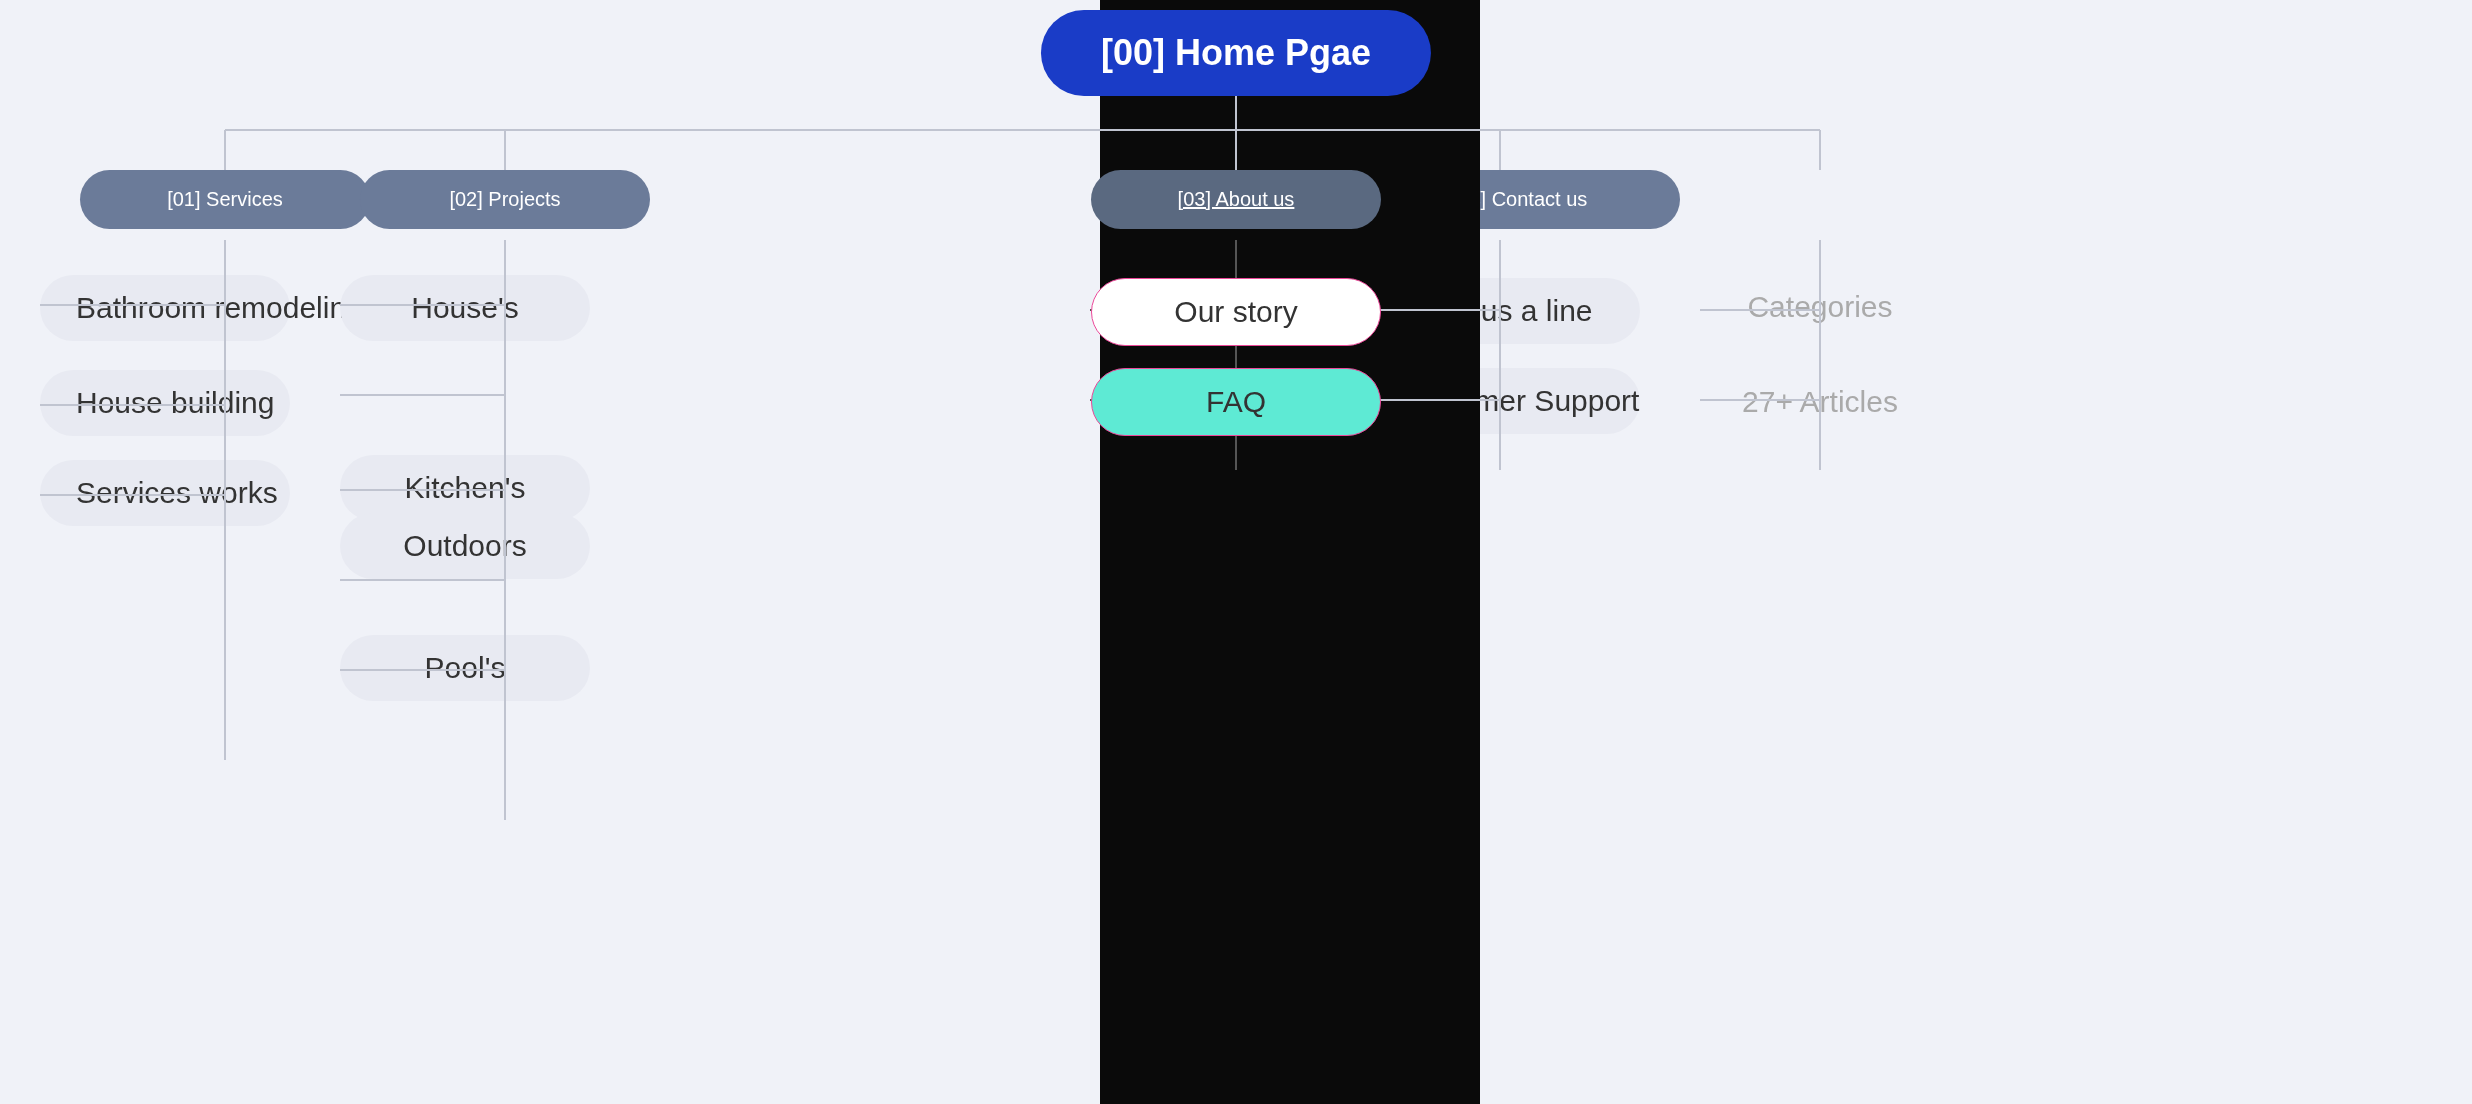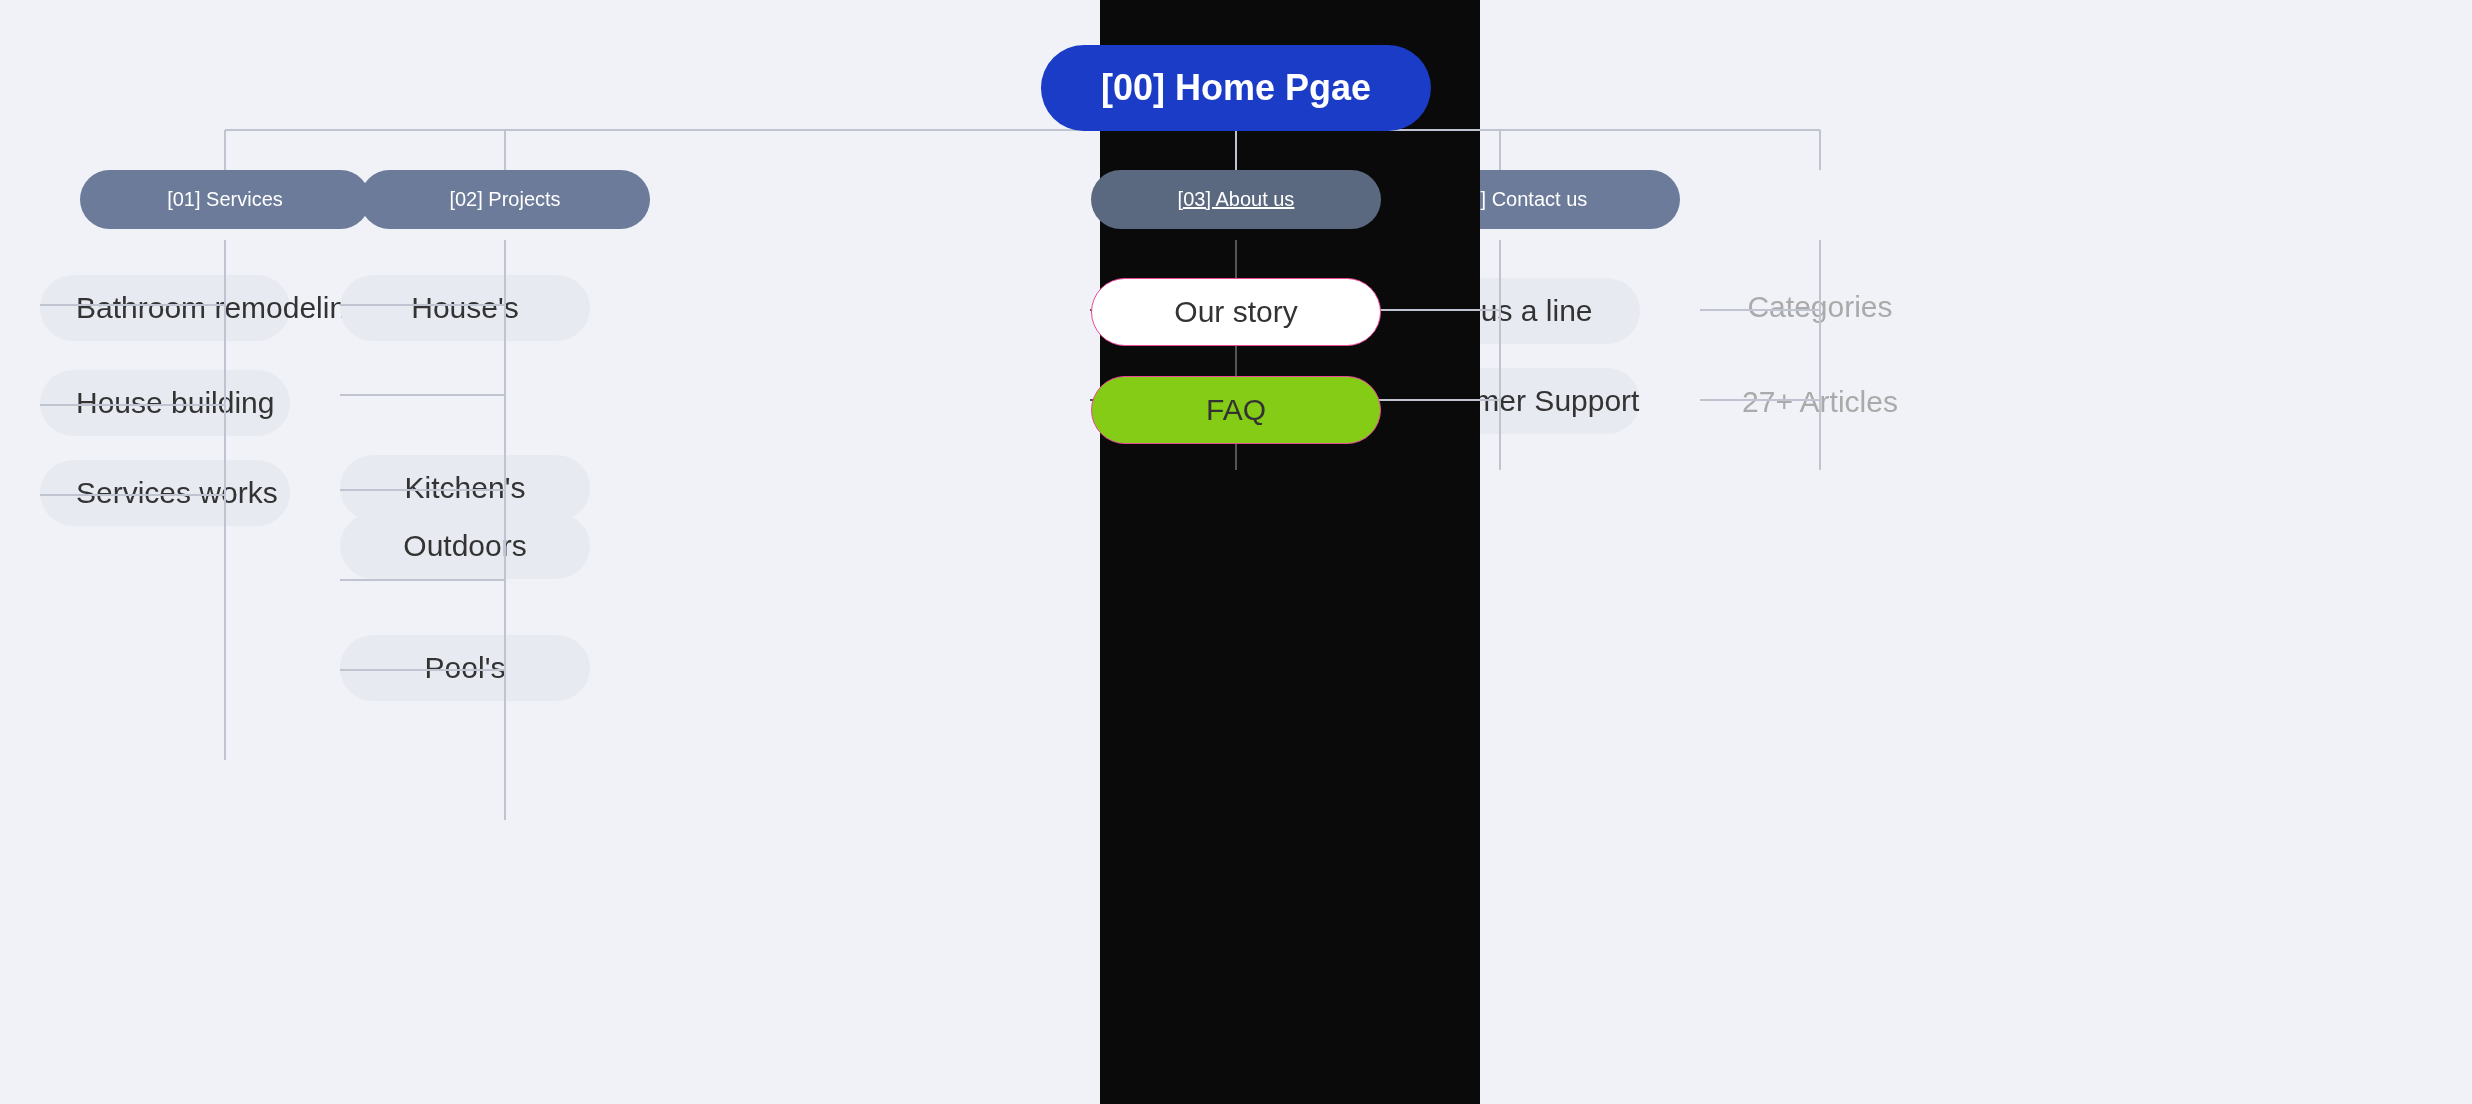--- a/index.html
+++ b/index.html
@@ -34,21 +34,20 @@
       left: 50%;
       transform: translateX(-50%);
       background: #1a3cc7;
       color: white;
       border-radius: 50px;
       padding: 22px 60px;
       font-size: 36px;
       font-weight: 600;
       white-space: nowrap;
       z-index: 1;
-      margin-top: 35px;
     }
 
     
     .node-l1 {
       position: absolute;
       background: #6b7b99;
       color: white;
       border-radius: 50px;
       padding: 18px 40px;
       font-size: 20px;
@@ -196,21 +195,21 @@
   <div class="node-l2" style="left:40px; top:275px; width:250px;">Bathroom remodeling</div>
   <div class="node-l2" style="left:40px; top:370px; width:250px;">House building</div>
   <div class="node-l2" style="left:40px; top:460px; width:250px;">Services works</div>
 
   <div class="node-l2" style="left:340px; top:275px; width:250px;">House's</div>
   <div class="node-l2" style="left:340px; top:455px; width:250px;">Kitchen's</div>
   <div class="node-l2" style="left:340px; top:513px; width:250px;">Outdoors</div>
   <div class="node-l2" style="left:340px; top:635px; width:250px;">Pool's</div>
 
   <div class="node-l2-white" style="left:1091px; top:278px; width:290px; background:#fff; z-index:10;">Our story</div>
-  <div class="node-l2-white" style="left:1091px; top:368px; width:290px; background:#84cc16; z-index:10;margin-top:8px;">FAQ</div>
+  <div class="node-l2-white" style="left:1091px; top:368px; width:290px; background:#5eead4; z-index:10;">FAQ</div>
 
   <div class="node-l2" style="left:1360px; top:278px; width:280px;">Drop us a line</div>
   <div class="node-l2" style="left:1360px; top:368px; width:280px;">Customer Support</div>
 
   <div class="node-l2-text" style="left:1700px; top:290px; width:240px;">Categories</div>
   <div class="node-l2-text" style="left:1700px; top:385px; width:240px;">27+ Articles</div>
 
 </div>
 
 </body></html>

